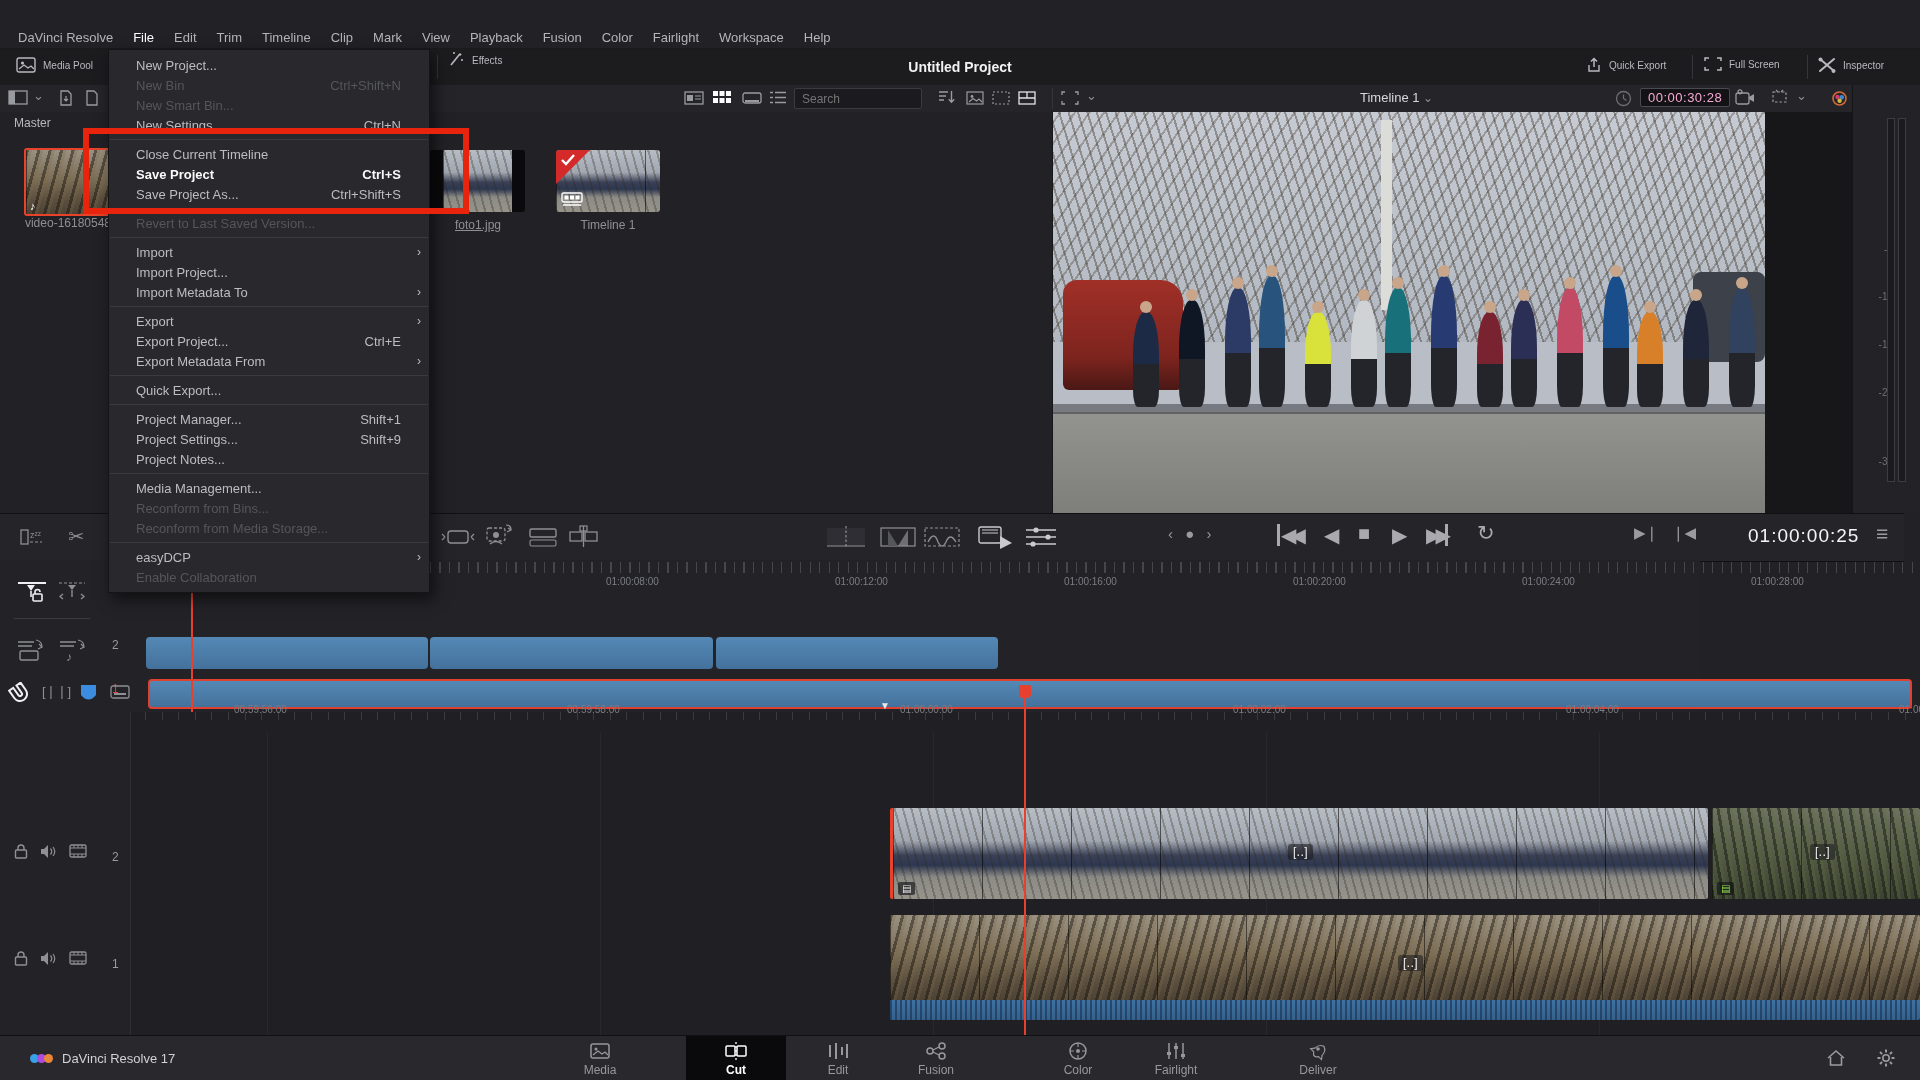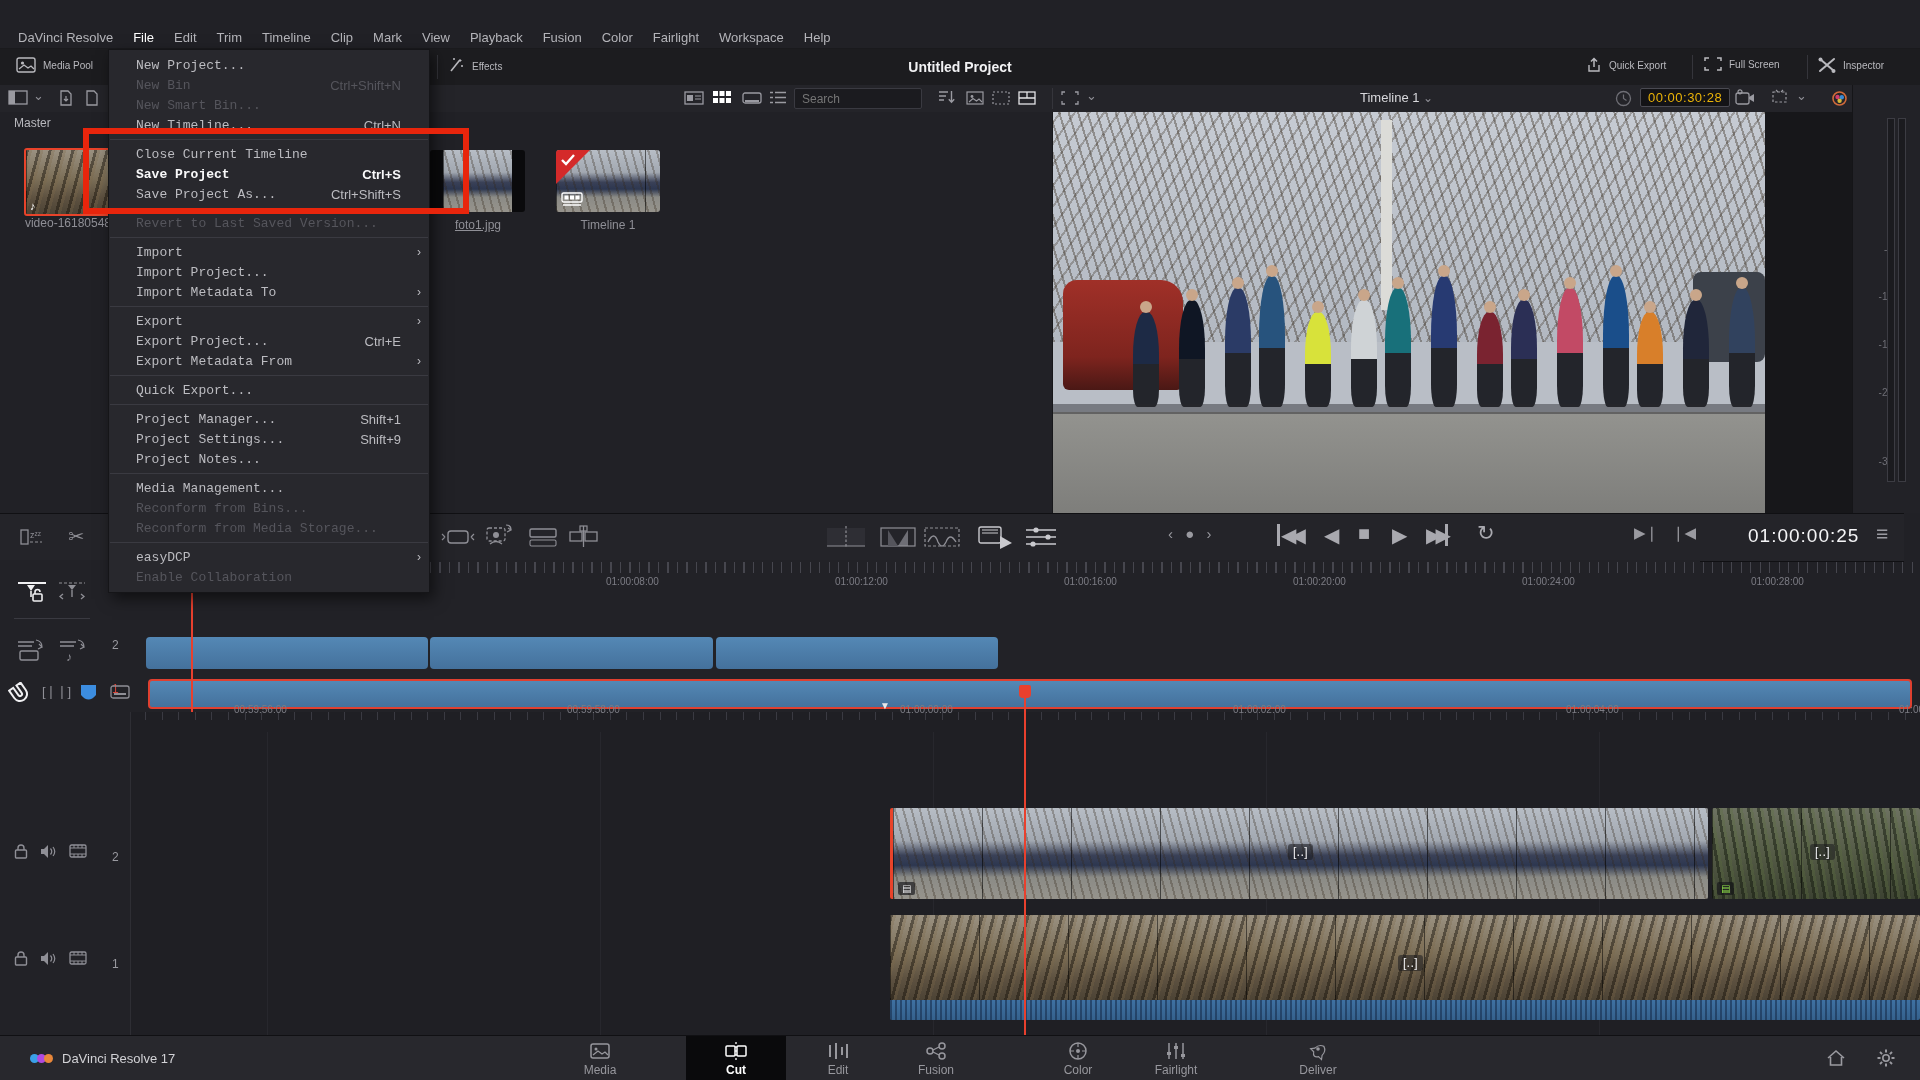--- a/index.html
+++ b/index.html
@@ -21,21 +21,21 @@
   #menubar span{padding:0 10px;color:#b4b4b9;font-size:13px;}
   #menubar span.active{color:#ffffff;}
   
   #row1{left:0;top:49px;width:1920px;height:36px;background:#1c1c1f;border-bottom:1px solid #141416;}
   #row2{left:0;top:85px;width:1920px;height:27px;background:#242429;border-bottom:1px solid #151518;}
   .tbbtn{display:flex;align-items:center;gap:7px;color:#b9b9be;font-size:10px;}
   #proj-title{color:#f2f2f4;font-weight:bold;font-size:14px;}
   .ico{display:inline-block;text-align:center;color:#9a9aa1;}
   .searchbox{background:#1b1b1f;border:1px solid #3a3a41;border-radius:2px;color:#8a8a90;
              font-size:12px;padding:2px 7px;width:112px;height:15px;}
-  .tcbox{background:#131316;border:1px solid #4a4a52;border-radius:2px;color:#eab308;
+  .tcbox{background:#131316;border:1px solid #4a4a52;border-radius:2px;color:#f9a8d4;
          font-size:13px;padding:1px 7px;letter-spacing:.5px;}
   
   #mediapool{left:0;top:112px;width:1052px;height:401px;background:#212126;}
   .thumb{position:absolute;border-radius:3px;overflow:hidden;background:#333;}
   .thumb-label{position:absolute;color:#8f8f96;font-size:12px;text-align:center;width:120px;}
   
   #viewer{left:1052px;top:112px;width:800px;height:401px;background:#17171a;}
   #metercol{left:1852px;top:85px;width:68px;height:428px;background:#222227;border-left:1px solid #151518;}
   .dbl{position:absolute;font-size:10px;color:#6e6e75;right:28px;}
   .meterbar{position:absolute;width:8px;top:33px;height:364px;border:1px solid #3c3c43;background:#1b1b1f;box-sizing:border-box;}
@@ -75,21 +75,21 @@
   .linkicon{position:absolute;color:#f0f0f2;font-size:12px;background:rgba(25,25,30,.55);border-radius:3px;padding:1px 5px;}
   
   #bottombar{left:0;top:1035px;width:1920px;height:45px;background:#28282d;border-top:1px solid #101013;}
   .navitem{position:absolute;top:0;height:45px;width:100px;display:flex;flex-direction:column;align-items:center;justify-content:center;gap:2px;color:#97979d;font-size:12px;}
   .navitem.active{background:#0a0a0c;color:#ffffff;}
   .navitem svg{display:block;}
   
   #file-menu{left:108px;top:49px;width:322px;background:#28282d;border:1px solid #151518;
       box-shadow:4px 6px 14px rgba(0,0,0,.55);z-index:50;padding:5px 0;box-sizing:border-box;}
   .mi{height:20px;display:flex;align-items:center;padding:0 14px 0 27px;font-size:13px;position:relative;}
-  .mi .lbl{flex:1;font-family:Liberation Mono, monospace;}
+  .mi .lbl{flex:1;}
   .mi .sc{color:inherit;margin-right:14px;}
   .mi .sub{position:absolute;right:8px;font-size:12px;}
   .mi-normal{color:#bcbcc1;}
   .mi-dim{color:#55555c;justify-content:space-between;}
   .mi-hi{color:#fafafb;font-weight:bold;}
   .msep{height:1px;background:#3a3a41;margin:4px 1px;}
   
   #red-annotation{left:83px;top:128px;width:374px;height:74px;border:6px solid #e8250c;z-index:100;}
   .playhead{position:absolute;width:2px;background:#e8402e;z-index:20;}
   
@@ -122,21 +122,21 @@
   <div class="abs" id="row1">
     <div class="abs tbbtn" style="left:16px;top:8px;">
       <svg width="20" height="16" viewBox="0 0 20 16">
           <rect x="1" y="1" width="18" height="14" rx="2" fill="none" stroke="#b9b9be" stroke-width="1.4"></rect>
           <circle cx="6.5" cy="6" r="1.6" fill="#b9b9be"></circle>
           <path d="M3 12 l5 -4 4 3 3 -2 3 3" fill="none" stroke="#b9b9be" stroke-width="1.3"></path>
         </svg>
       <span>Media Pool</span>
     </div>
     <div class="abs divider-v" style="left:437px;top:6px;height:24px;"></div>
-    <div class="abs tbbtn" style="left:447px;top:8px;">
+    <div class="abs tbbtn" style="left:447px;top:2px;">
       <svg width="18" height="18" viewBox="0 0 18 18">
           <path d="M4 14 L12 4" stroke="#b9b9be" stroke-width="1.6"></path>
           <path d="M13 2 v3 M11.5 3.5 h3 M15 8 v2 M14 9 h2 M7 1 v2 M6 2 h2" stroke="#b9b9be" stroke-width="1.1"></path>
         </svg>
       <span>Effects</span>
     </div>
     <div class="abs" style="left:820px;top:10px;width:280px;text-align:center;">
       <span id="proj-title">Untitled Project</span>
     </div>
     <div class="abs tbbtn" style="left:1586px;top:8px;">
@@ -706,21 +706,21 @@
         <span class="lbl">New Project...</span>
       </div>
       <div class="mi mi-dim">
         <span class="lbl">New Bin</span>
         <span class="sc">Ctrl+Shift+N</span>
       </div>
       <div class="mi mi-dim">
         <span class="lbl">New Smart Bin...</span>
       </div>
       <div class="mi mi-normal">
-        <span class="lbl">New Timeline...</span>
+        <span class="lbl">New Settings...</span>
         <span class="sc">Ctrl+N</span>
       </div>
       <div class="msep"></div>
       <div class="mi mi-normal">
         <span class="lbl">Close Current Timeline</span>
       </div>
       <div class="mi mi-hi">
         <span class="lbl">Save Project</span>
         <span class="sc">Ctrl+S</span>
       </div>

